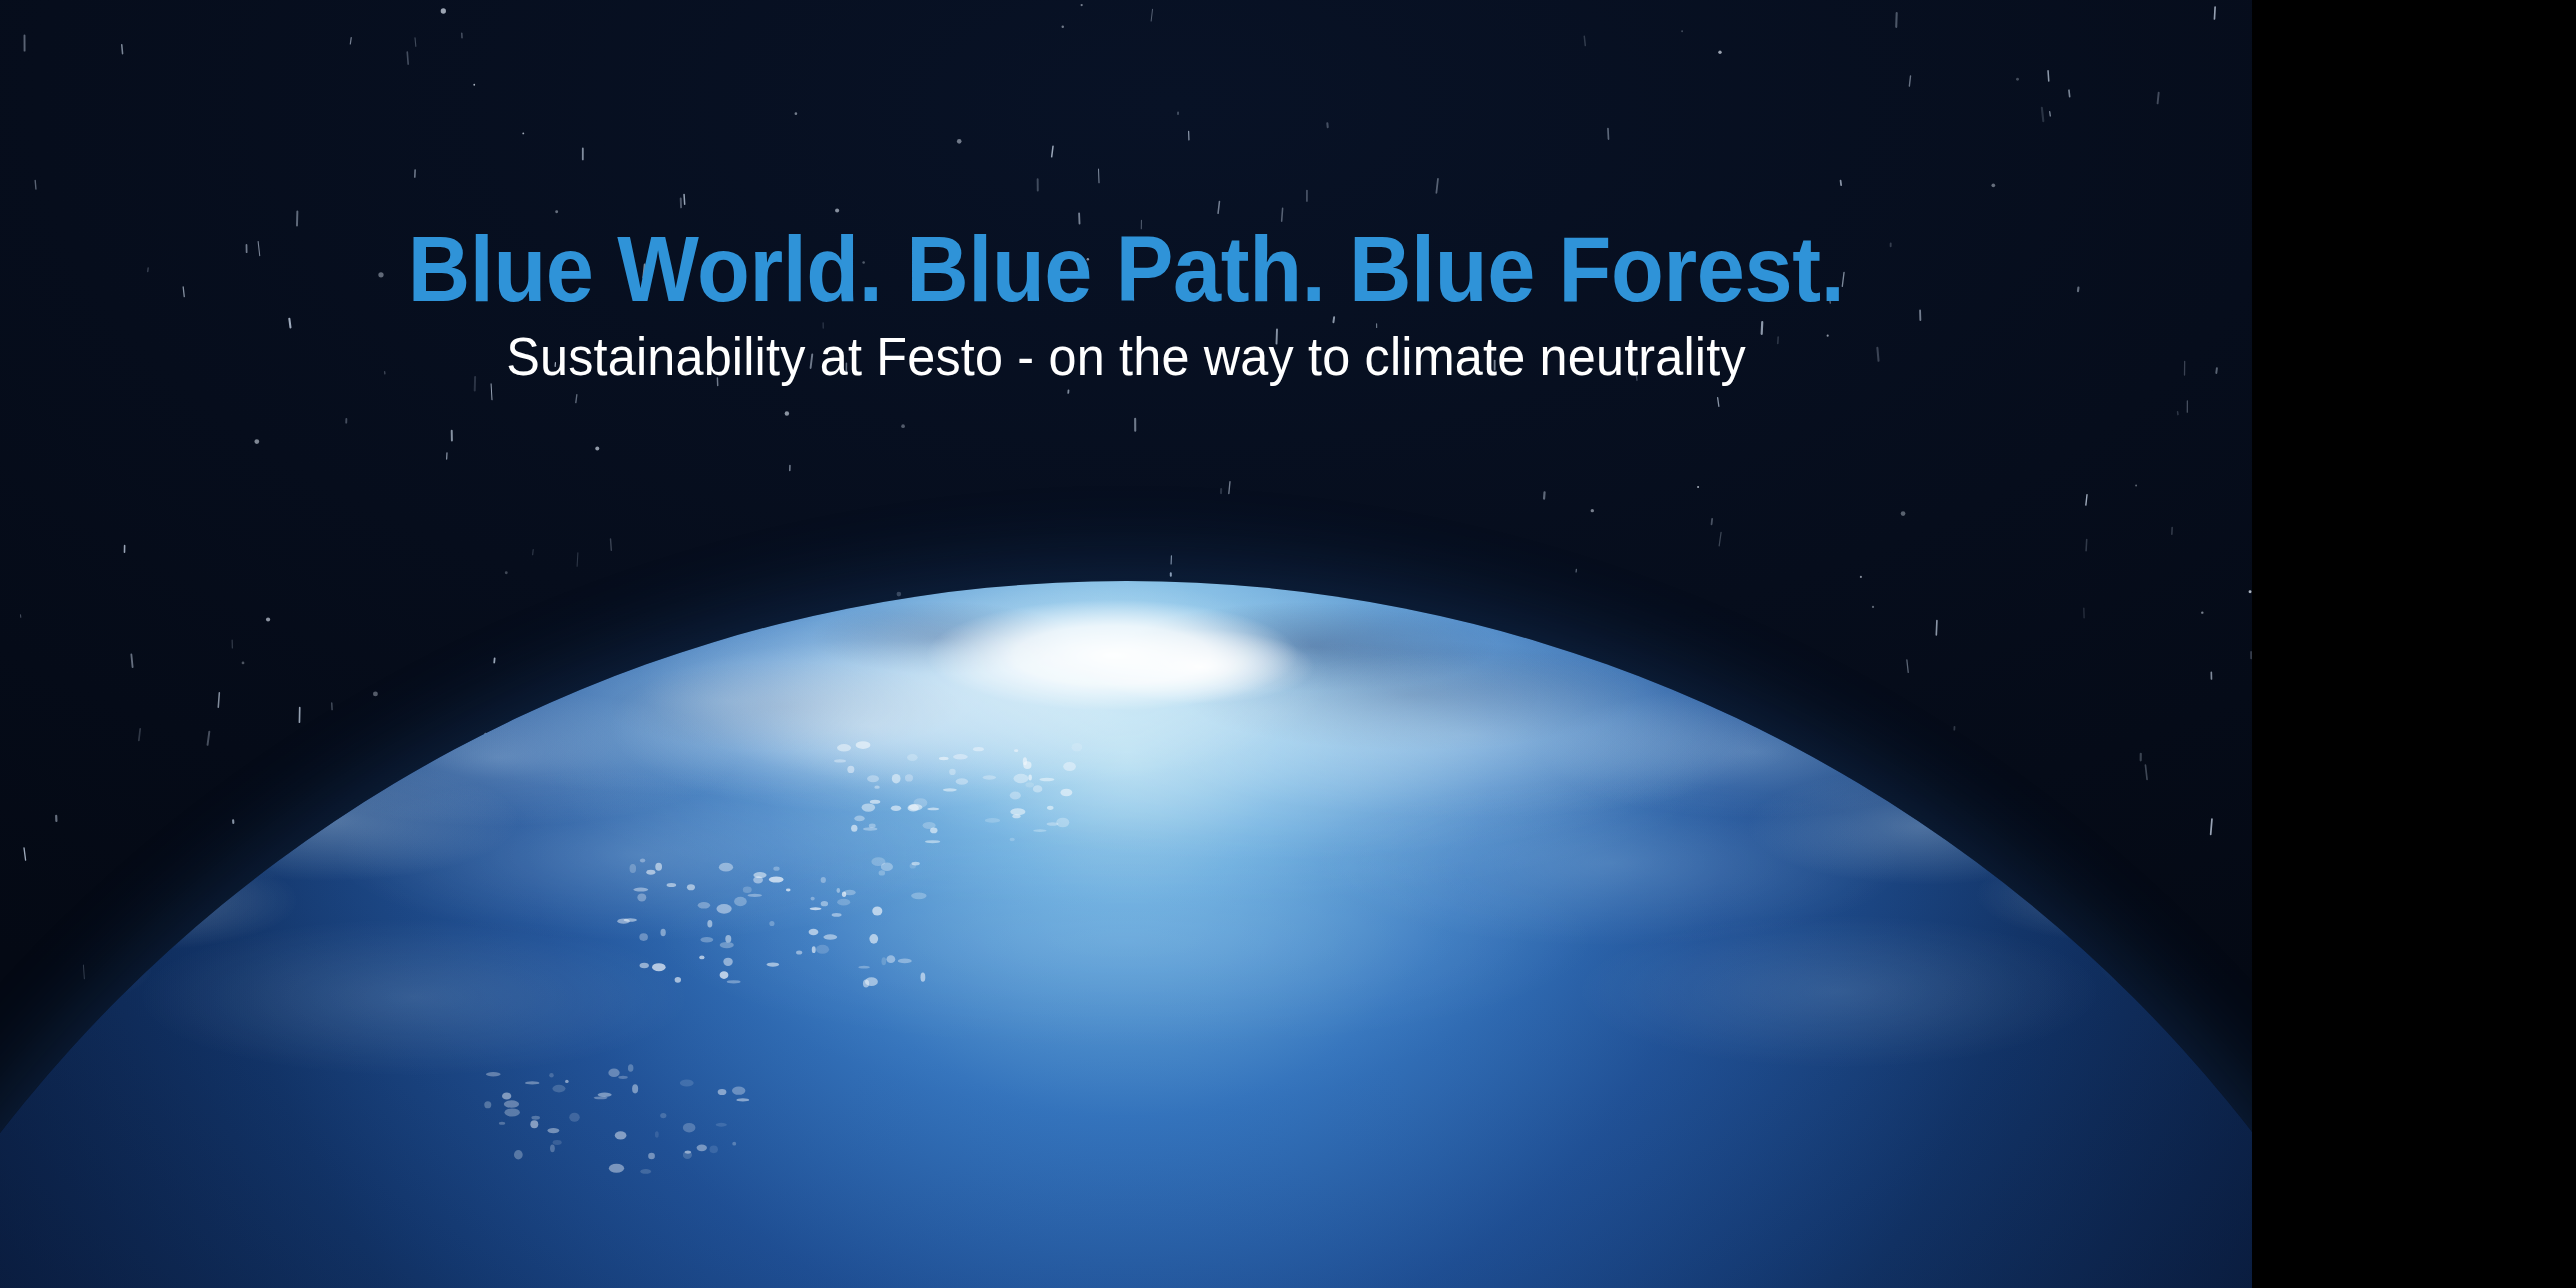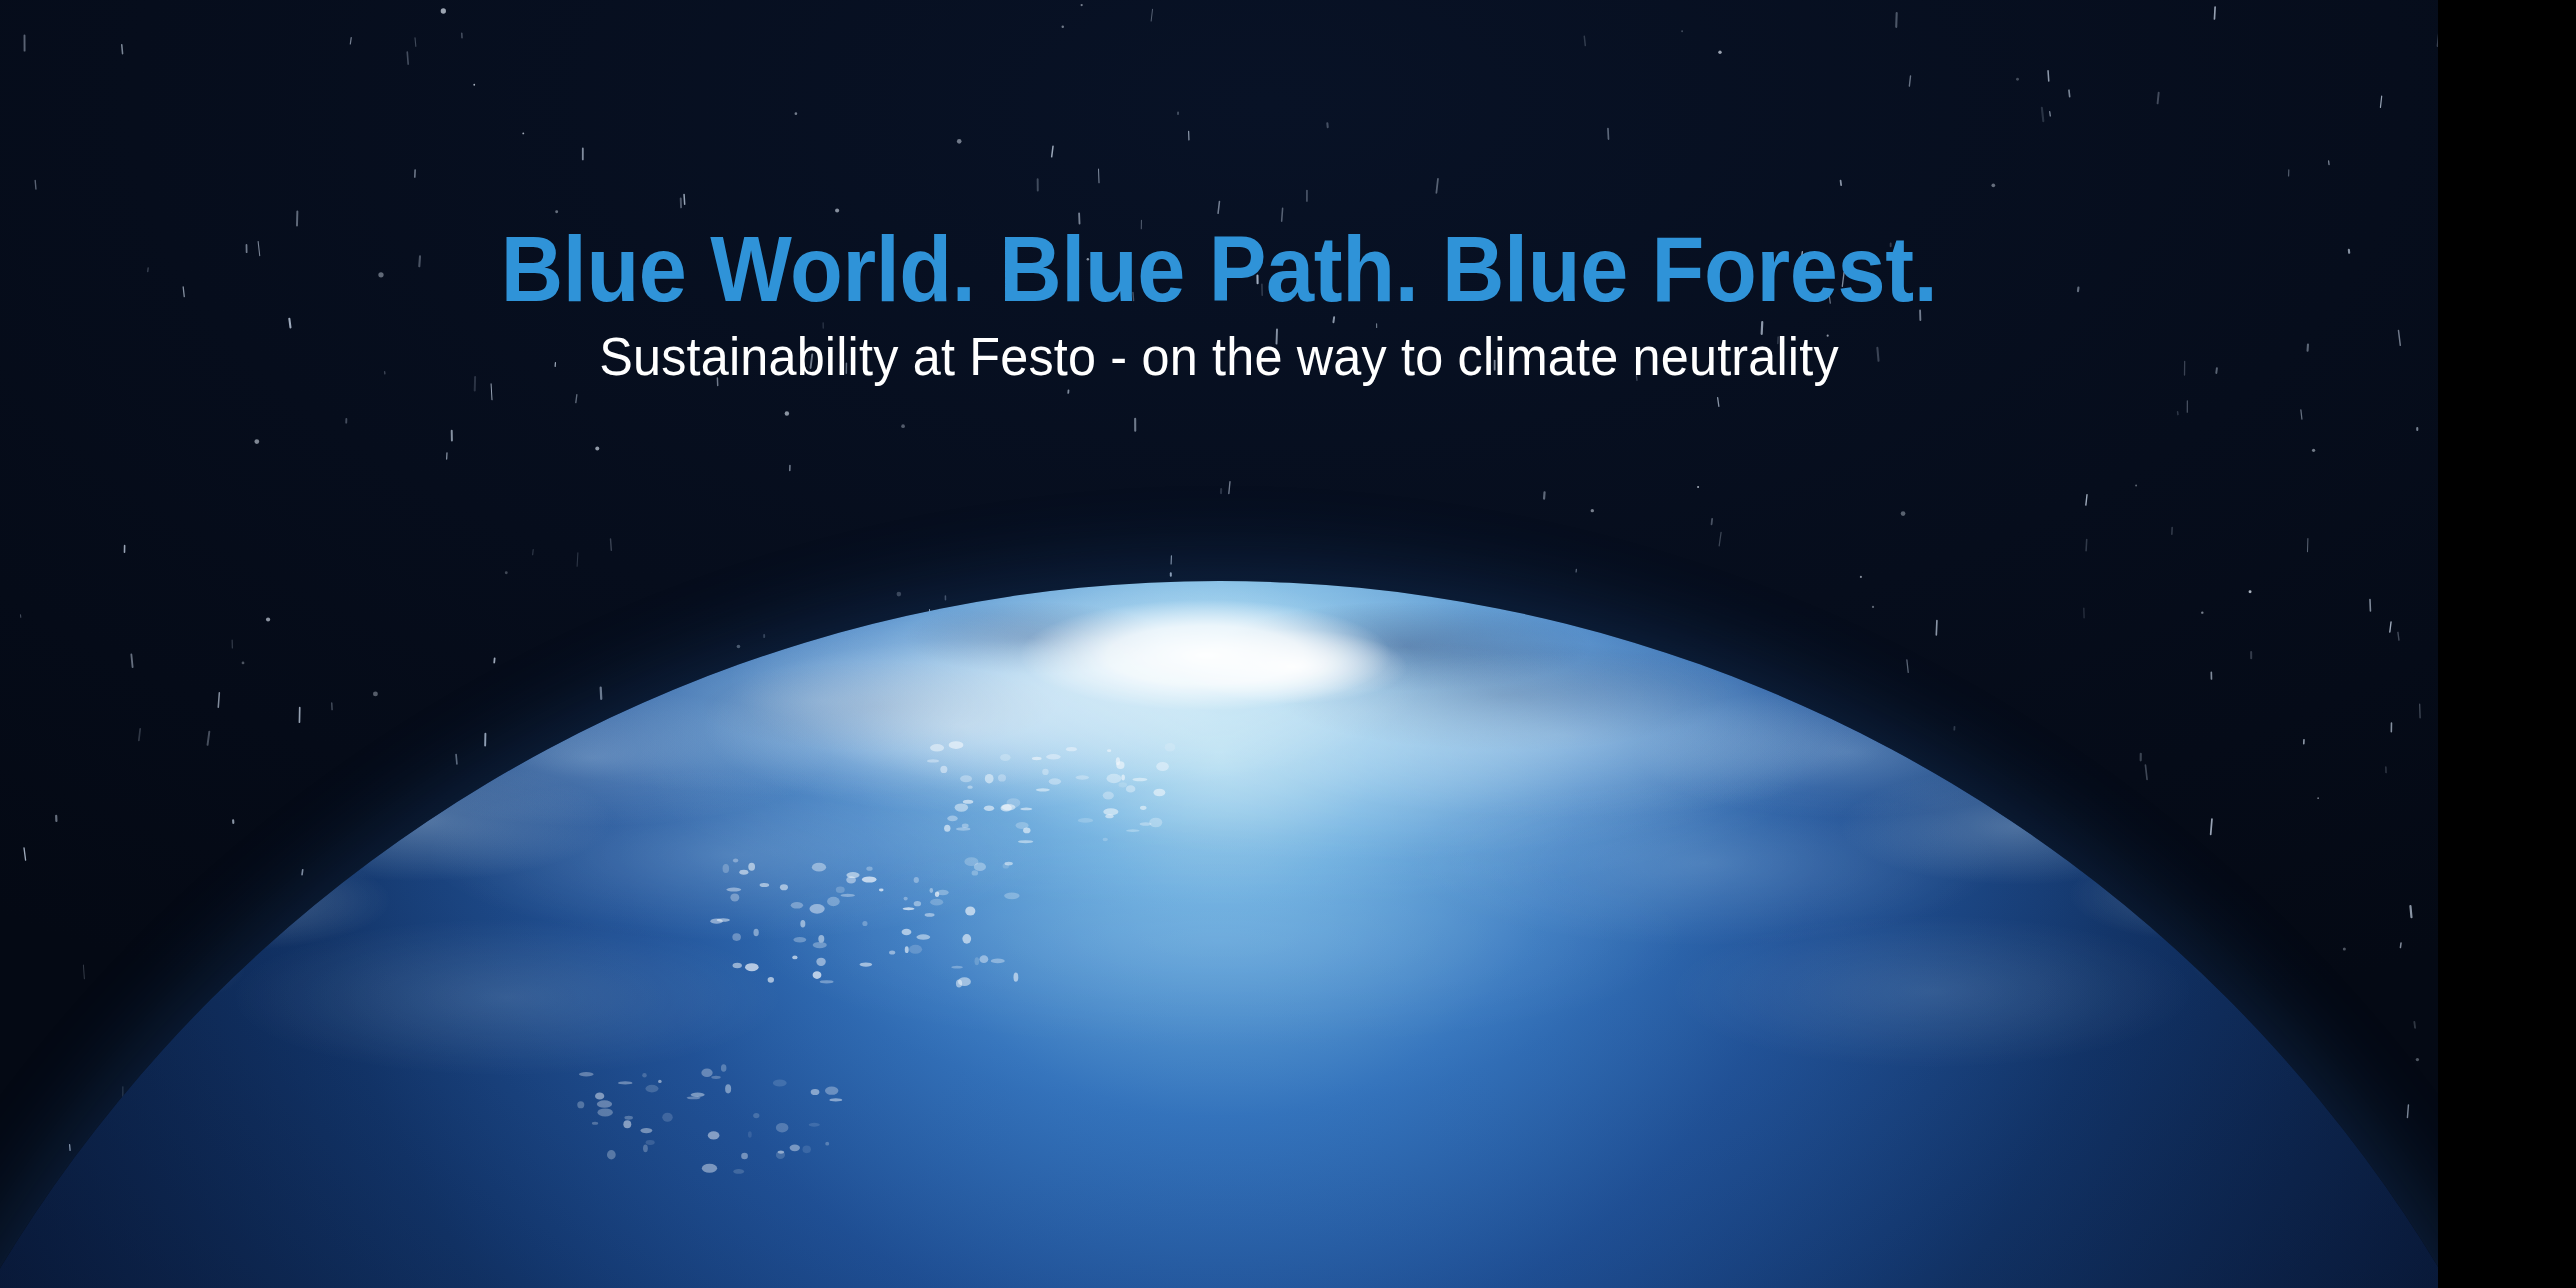--- a/index.html
+++ b/index.html
@@ -3,21 +3,21 @@
 <meta charset="utf-8">
 <title>Blue World. Blue Path. Blue Forest.</title>
 <style>
   html, body {
     margin: 0;
     padding: 0;
     background: #000;
   }
   #stage {
     position: relative;
-    width: 2438px;
+    width: 2252px;
     height: 1288px;
     overflow: hidden;
     background: #060d1a;
     font-family: "Liberation Sans", "DejaVu Sans", sans-serif;
   }
 
   
   .space {
     position: absolute;
     inset: 0;

